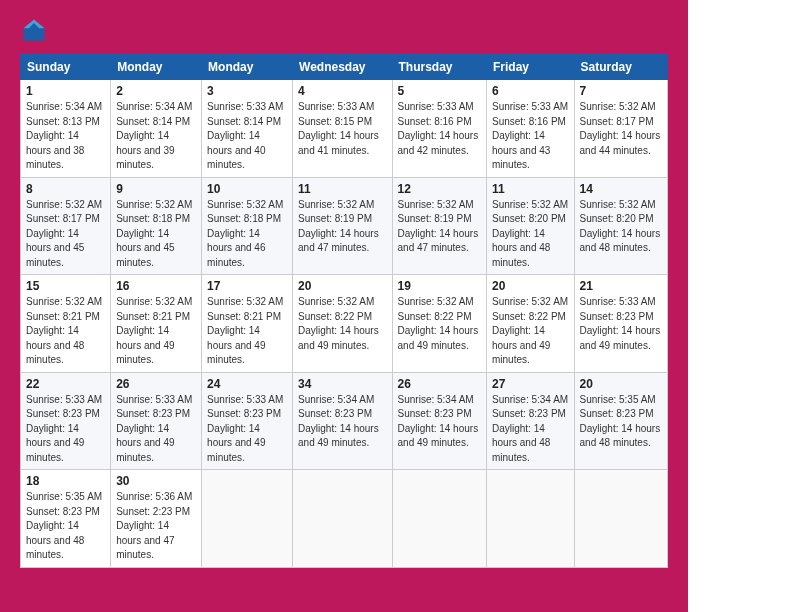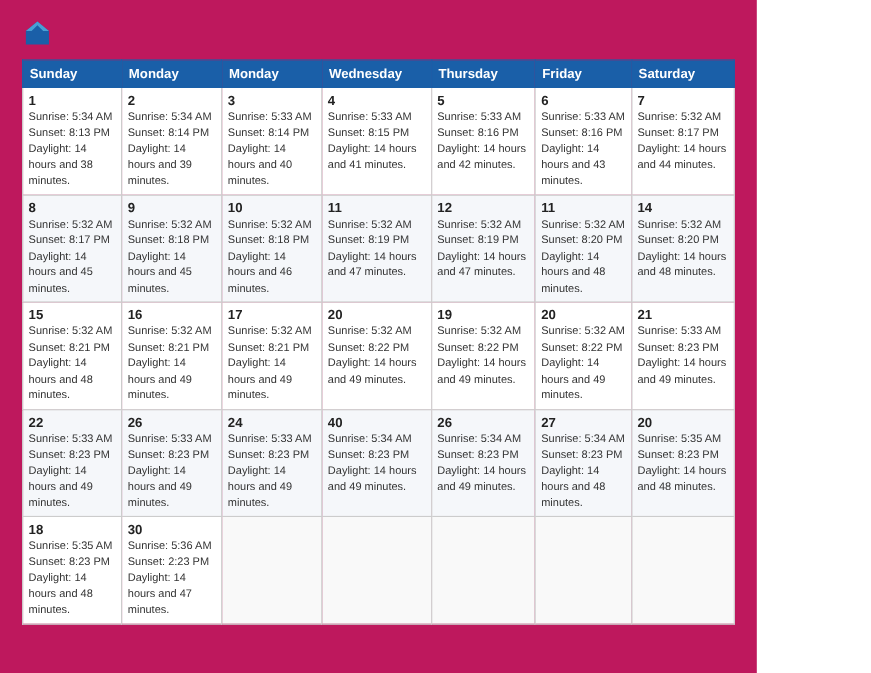--- a/index.html
+++ b/index.html
@@ -303,21 +303,21 @@
 and 49 minutes.</div>
           </td>
           <td>
             <span class="day-num">24</span>
             <div class="day-detail">Sunrise: 5:33 AM
 Sunset: 8:23 PM
 Daylight: 14 hours
 and 49 minutes.</div>
           </td>
           <td>
-            <span class="day-num">40</span>
+            <span class="day-num">34</span>
             <div class="day-detail">Sunrise: 5:34 AM
 Sunset: 8:23 PM
 Daylight: 14 hours
 and 49 minutes.</div>
           </td>
           <td>
             <span class="day-num">26</span>
             <div class="day-detail">Sunrise: 5:34 AM
 Sunset: 8:23 PM
 Daylight: 14 hours

